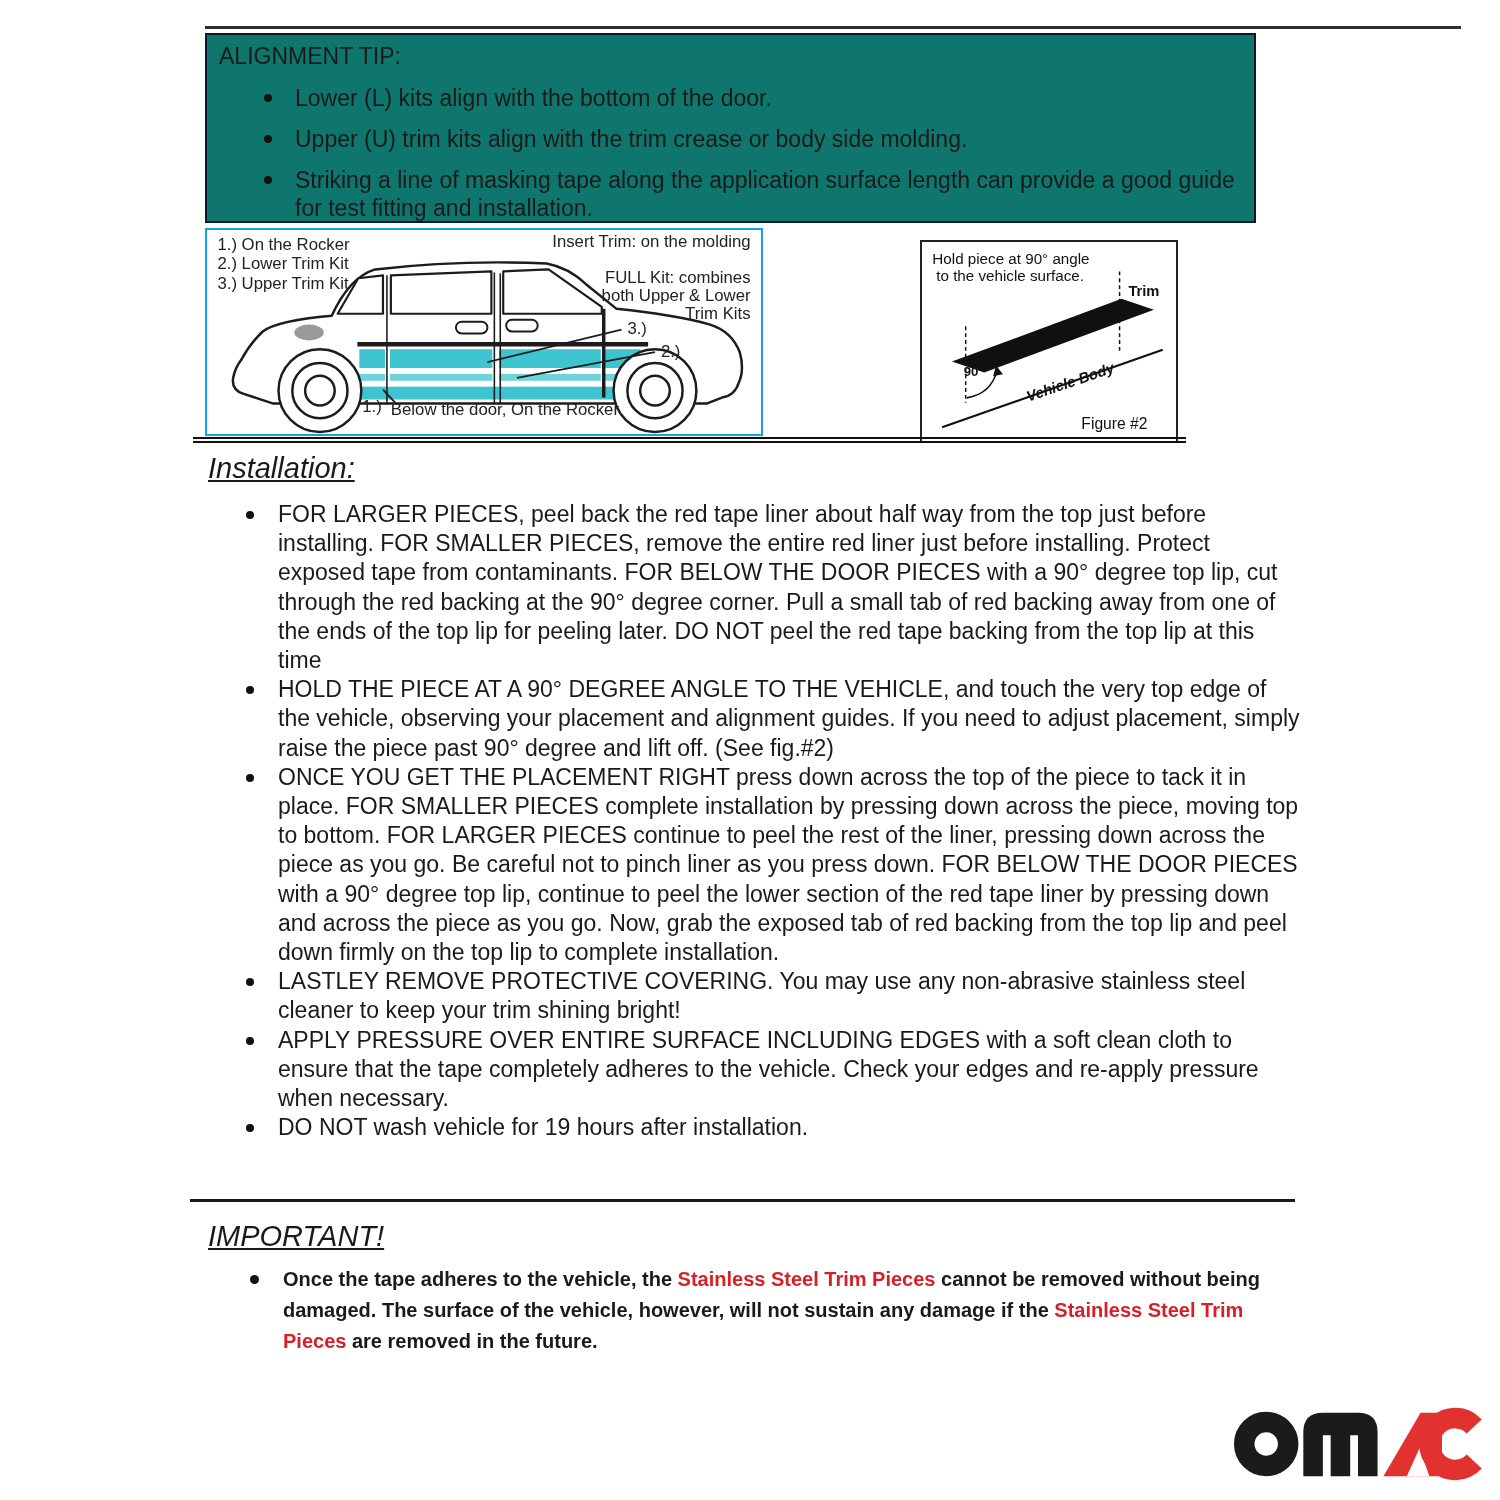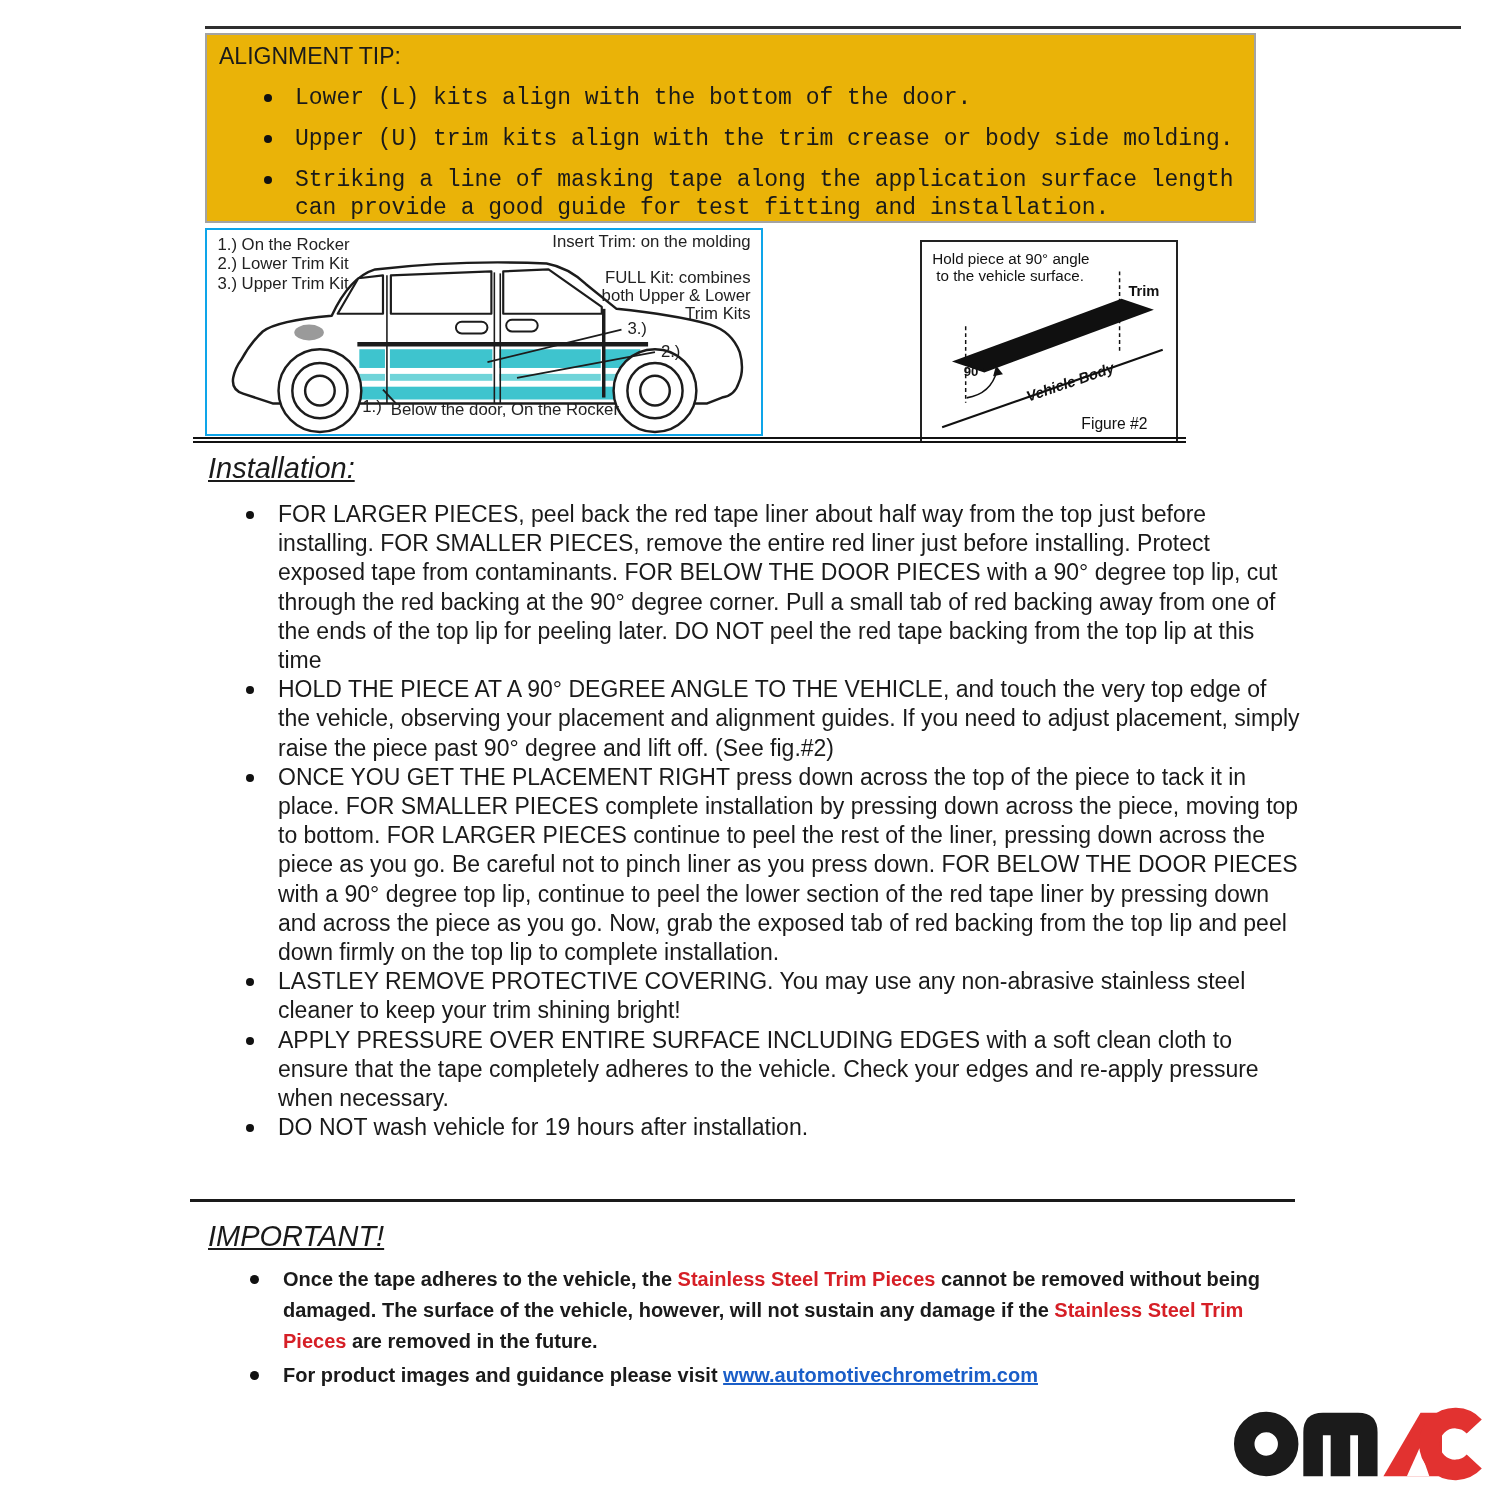--- a/index.html
+++ b/index.html
@@ -3,23 +3,23 @@
 <meta charset="utf-8">
 <style>
   html,body{margin:0;padding:0;background:#ffffff;}
   .page{position:relative;width:1500px;height:1500px;background:#ffffff;overflow:hidden;
         font-family:"Liberation Sans", sans-serif;color:#1a1a1a;}
 
   .top-rule{position:absolute;left:205px;top:26px;width:1256px;height:3px;background:#2e2e2e;}
 
   
   .tip-box{position:absolute;left:205px;top:33px;width:1051px;height:190px;
-           background:#eab308;border:2px solid #a3a3a3;box-sizing:border-box;}
+           background:#0f766e;border:2px solid #0f172a;box-sizing:border-box;}
   .tip-title{padding:8px 0 0 12px;font-size:23px;line-height:27px;}
-  .tip-list{margin:14px 0 0 0;padding:0 14px 0 88px;list-style:none;font-family:Liberation Mono, monospace;}
+  .tip-list{margin:14px 0 0 0;padding:0 14px 0 88px;list-style:none;}
   .tip-list li{position:relative;font-size:23px;line-height:28px;margin-bottom:13px;}
   .tip-list li::before{content:"";position:absolute;left:-31px;top:10px;width:8px;height:8px;
            border-radius:50%;background:#111;}
 
   
   .car-box{position:absolute;left:205px;top:228px;width:558px;height:208px;
            border:2px solid #0ea5e9;box-sizing:border-box;background:#fff;}
   .fig-box{position:absolute;left:920px;top:240px;width:258px;height:203px;
            border:2px solid #222;box-sizing:border-box;background:#fff;}
   .car-box svg,.fig-box svg{display:block;width:100%;height:100%;}
@@ -162,21 +162,20 @@
     <li>LASTLEY REMOVE PROTECTIVE COVERING. You may use any non-abrasive stainless steel cleaner to keep your trim shining bright!</li>
     <li>APPLY PRESSURE OVER ENTIRE SURFACE INCLUDING EDGES with a soft clean cloth to ensure that the tape completely adheres to the vehicle. Check your edges and re-apply pressure when necessary.</li>
     <li>DO NOT wash vehicle for 19 hours after installation.</li>
   </ul>
 
   <div class="sep-line"></div>
 
   <div class="imp-heading">IMPORTANT!</div>
   <ul class="imp-list">
     <li><span>Once the tape adheres to the vehicle, the </span><span class="red-text">Stainless Steel Trim Pieces</span><span> cannot be removed without being damaged. The surface of the vehicle, however, will not sustain any damage if the </span><span class="red-text">Stainless Steel Trim Pieces</span><span> are removed in the future.</span></li>
-    <li><span>For product images and guidance please visit </span><a class="site-link">www.automotivechrometrim.com</a></li>
   </ul>
 
   <div class="logo">
     <svg viewBox="0 0 258 92">
       <circle cx="34" cy="46" r="22.5" fill="none" stroke="#1b1b1b" stroke-width="21"></circle>
       <path d="M72,79 L72,34 Q72,14 92,14 L128,14 Q148,14 148,34 L148,79 L128,79 L128,37 L120,37 L120,79 L100,79 L100,37 L92,37 L92,79 Z" fill="#1b1b1b"></path>
       <polygon points="154,79 192,14 214,14 214,79" fill="#e23230"></polygon>
       <polygon points="178,79 191,50 201,79" fill="#ffffff"></polygon>
       <path d="M247,28 A26.5,26.5 0 1 0 247,64" fill="none" stroke="#e23230" stroke-width="21"></path>
     </svg>

